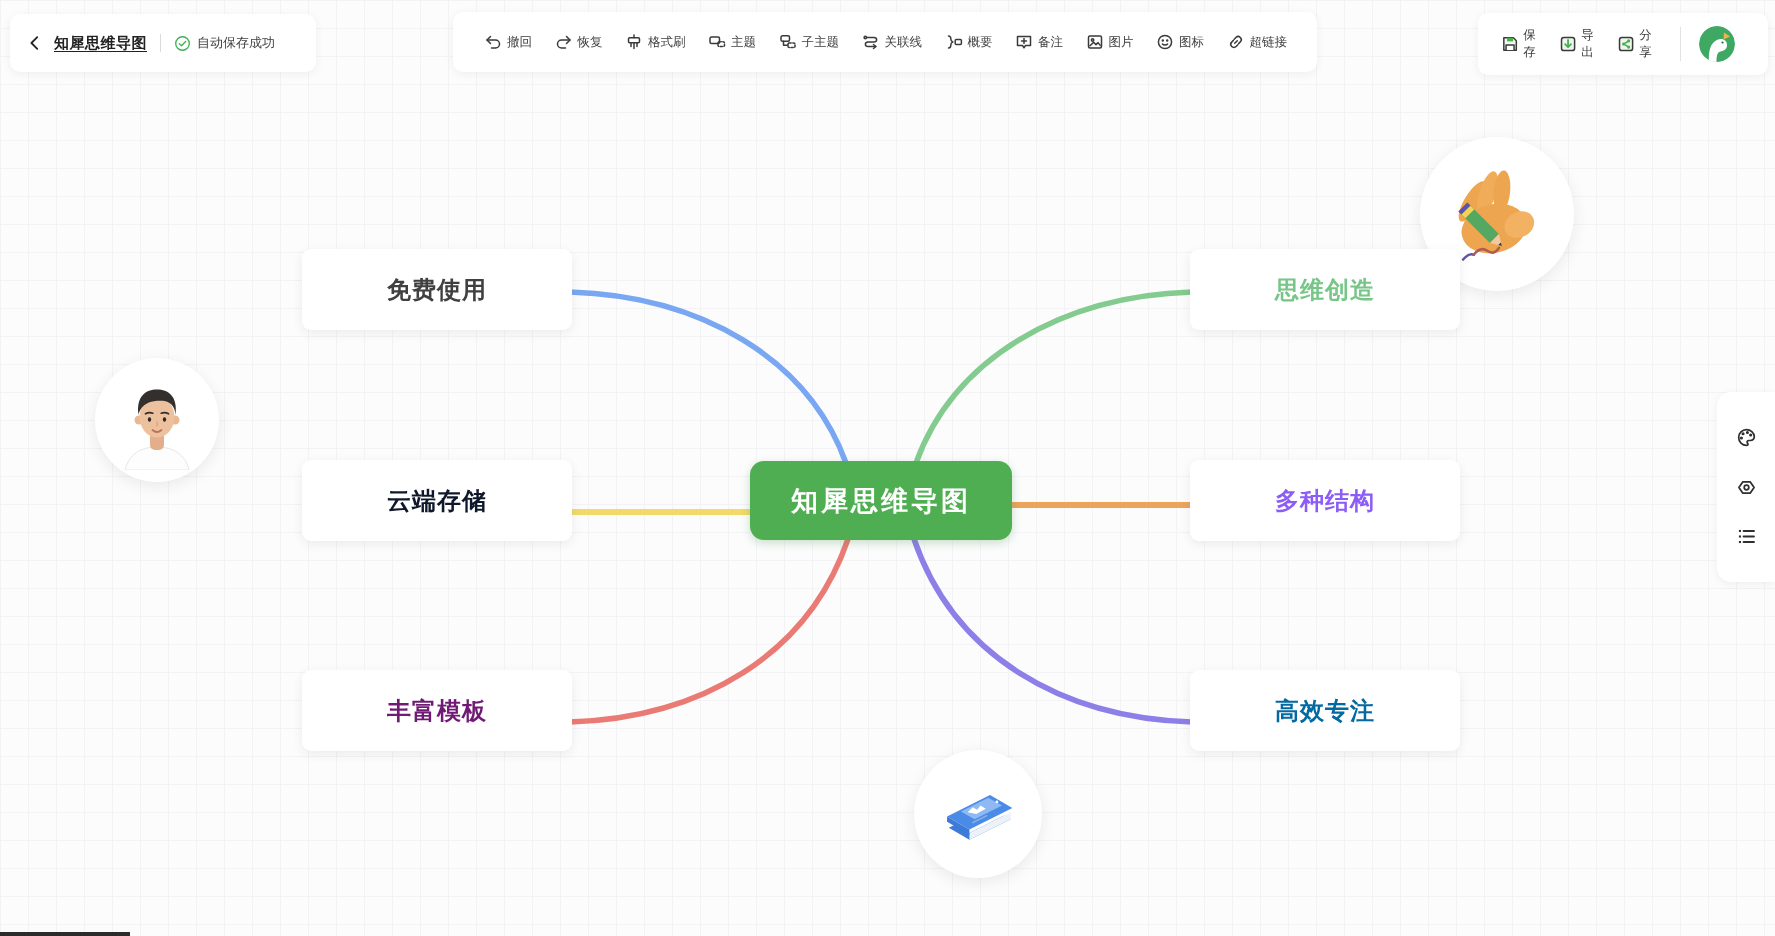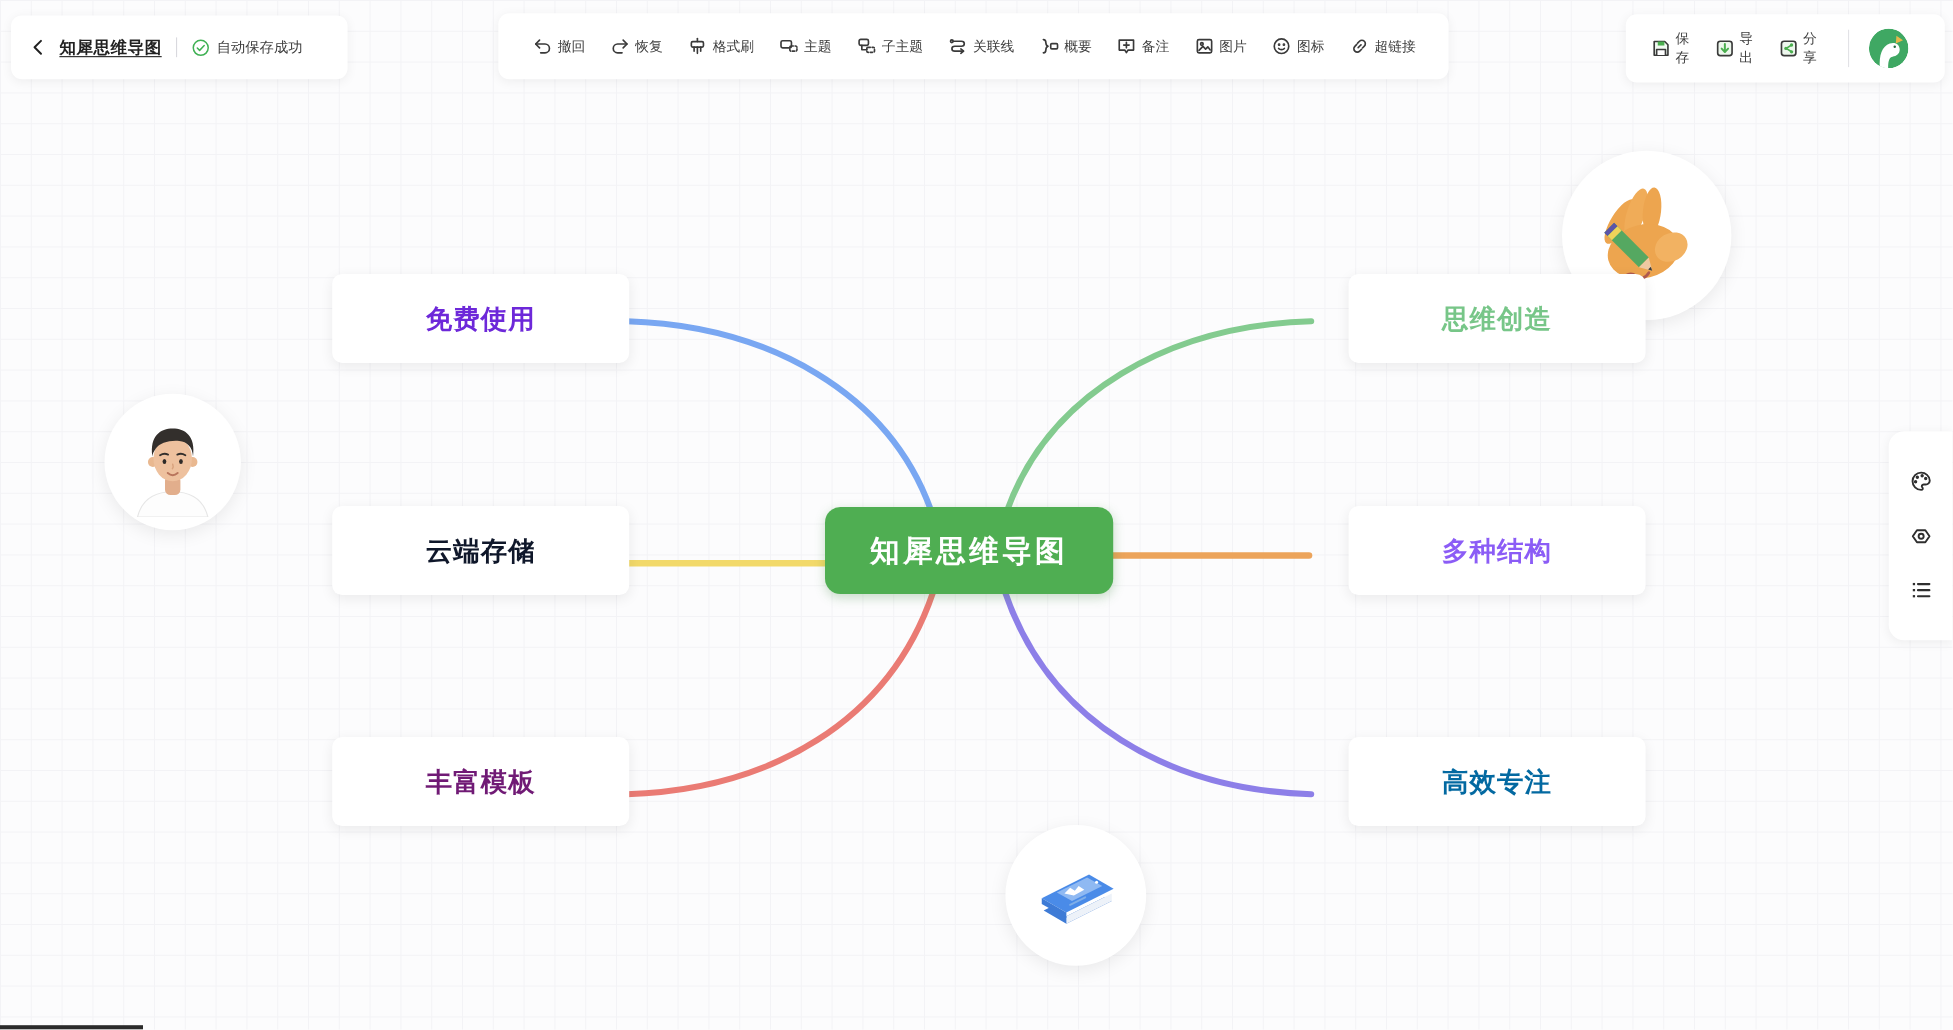--- a/index.html
+++ b/index.html
@@ -52,21 +52,21 @@
   #links { position:absolute; left:0; top:0; z-index:2; }
   .deco { position:absolute; background:#fff; border-radius:50%; z-index:1;
     box-shadow:0 4px 16px rgba(0,0,0,.08);
     display:flex; align-items:center; justify-content:center; }
   .node { position:absolute; z-index:3; display:flex; align-items:center;
     justify-content:center; font-weight:bold; cursor:pointer; }
   #root-node { left:750px; top:461px; width:262px; height:79px; border-radius:14px;
     font-size:27px; letter-spacing:3px; box-shadow:0 3px 10px rgba(70,140,70,.28); }
   .branch { width:270px; height:81px; background:#fff; border-radius:9px;
     font-size:24px; letter-spacing:1px; box-shadow:0 3px 12px rgba(0,0,0,.07); }
-  .col-left { left:302px; } .col-right { left:1226px; }
+  .col-left { left:302px; } .col-right { left:1190px; }
   .row-top { top:249px; } .row-mid { top:460px; } .row-bottom { top:670px; }
 
   #edge-artifact { position:absolute; left:0; top:932px; width:130px; height:4px;
     background:#2b2b2b; z-index:20; }
 </style>
 </head>
 <body>
 
 <svg id="links" width="1775" height="936">
   <path d="M570 292 C700 296 808 358 846 463" fill="none" stroke-width="5.5" stroke-linecap="round" stroke="#79A7F2"></path>
@@ -122,21 +122,21 @@
     <path d="M28 67 L28 73 L54 88 L54 82 Z" fill="#3E7BD6"></path>
     <path d="M44 61 L76 45 L92 54 L60 70 Z" fill="#8FB9F2"></path>
     <path d="M52 62 L58 56 L63 59 L67 54 L73 58 L62 64 Z" fill="#FFFFFF"></path>
     <circle cx="86" cy="50" r="1.6" fill="#FFFFFF"></circle>
     <path d="M58 74 L74 66" stroke="#7FAEE8" stroke-width="2" stroke-linecap="round"></path>
   </svg>
 </div>
 
 <div class="node" id="root-node" style="background: rgb(79, 174, 82); color: rgb(255, 255, 255);">知犀思维导图</div>
 
-<div class="node branch col-left row-top" style="color: #6d28d9;">免费使用</div>
+<div class="node branch col-left row-top" style="color: #404040;">免费使用</div>
 <div class="node branch col-left row-mid" style="color: #0f172a;">云端存储</div>
 <div class="node branch col-left row-bottom" style="color: #701a75;">丰富模板</div>
 <div class="node branch col-right row-top" style="color: rgb(119, 198, 136);">思维创造</div>
 <div class="node branch col-right row-mid" style="color: #8b5cf6;">多种结构</div>
 <div class="node branch col-right row-bottom" style="color: #0369a1;">高效专注</div>
 
 <div class="card" id="topbar-left">
   <span class="back-btn">
     <svg width="18" height="18" viewBox="0 0 20 20">
       <path d="M12.5 3.5 L6 10 L12.5 16.5" fill="none" stroke="#222" stroke-width="2" stroke-linecap="round" stroke-linejoin="round"></path>

